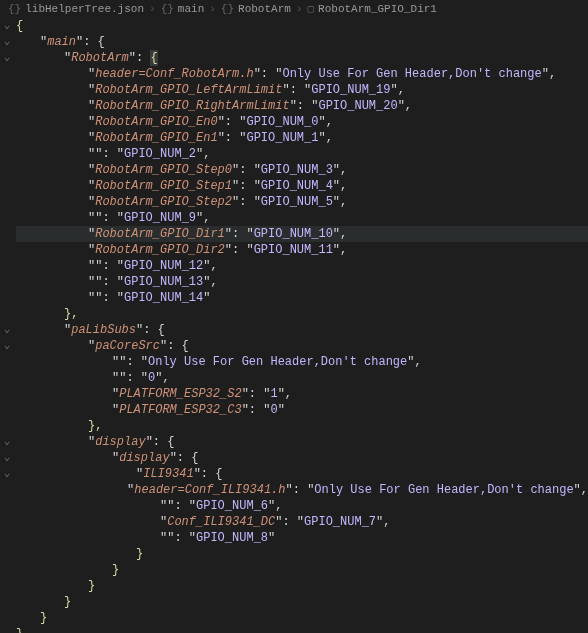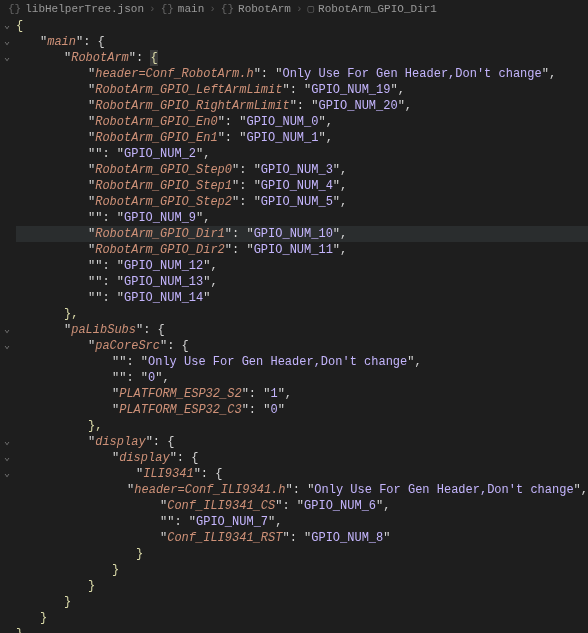--- a/index.html
+++ b/index.html
@@ -106,23 +106,23 @@
       </div>
 
     <div class="line"><span class="ind i3"></span><span class="b">},</span></div>
 
     <div class="line"><span class="ind i3"></span><span class="p">"</span><span class="k">display</span><span class="p">"</span><span class="p">: {</span></div>
     <div class="line"><span class="ind i4"></span><span class="p">"</span><span class="k">display</span><span class="p">"</span><span class="p">: {</span></div>
     <div class="line"><span class="ind i5"></span><span class="p">"</span><span class="k">ILI9341</span><span class="p">"</span><span class="p">: {</span></div>
 
     <div id="ili-block">
         <div class="line"><span class="ind i6"></span><span class="p">"</span><span class="k">header=Conf_ILI9341.h</span><span class="p">"</span><span class="p">: </span><span class="p">"</span><span class="s">Only Use For Gen Header,Don't change</span><span class="p">",</span></div>
-        <div class="line"><span class="ind i6"></span><span class="p">"</span><span class="k">Conf_ILI9341_CS</span><span class="p">"</span><span class="p">: </span><span class="p">"</span><span class="s">GPIO_NUM_6</span><span class="p">",</span></div>
-        <div class="line"><span class="ind i6"></span><span class="p">"</span><span class="p">"</span><span class="p">: </span><span class="p">"</span><span class="s">GPIO_NUM_7</span><span class="p">",</span></div>
-        <div class="line"><span class="ind i6"></span><span class="p">"</span><span class="k">Conf_ILI9341_RST</span><span class="p">"</span><span class="p">: </span><span class="p">"</span><span class="s">GPIO_NUM_8</span><span class="p">"</span></div>
+        <div class="line"><span class="ind i6"></span><span class="p">"</span><span class="p">"</span><span class="p">: </span><span class="p">"</span><span class="s">GPIO_NUM_6</span><span class="p">",</span></div>
+        <div class="line"><span class="ind i6"></span><span class="p">"</span><span class="k">Conf_ILI9341_DC</span><span class="p">"</span><span class="p">: </span><span class="p">"</span><span class="s">GPIO_NUM_7</span><span class="p">",</span></div>
+        <div class="line"><span class="ind i6"></span><span class="p">"</span><span class="p">"</span><span class="p">: </span><span class="p">"</span><span class="s">GPIO_NUM_8</span><span class="p">"</span></div>
       </div>
 
     <div class="line"><span class="ind i5"></span><span class="b">}</span></div>
     <div class="line"><span class="ind i4"></span><span class="b">}</span></div>
     <div class="line"><span class="ind i3"></span><span class="b">}</span></div>
     <div class="line"><span class="ind i2"></span><span class="b">}</span></div>
     <div class="line"><span class="ind i1"></span><span class="b">}</span></div>
     <div class="line"><span class="b">}</span></div>
   </div>
 </div>

